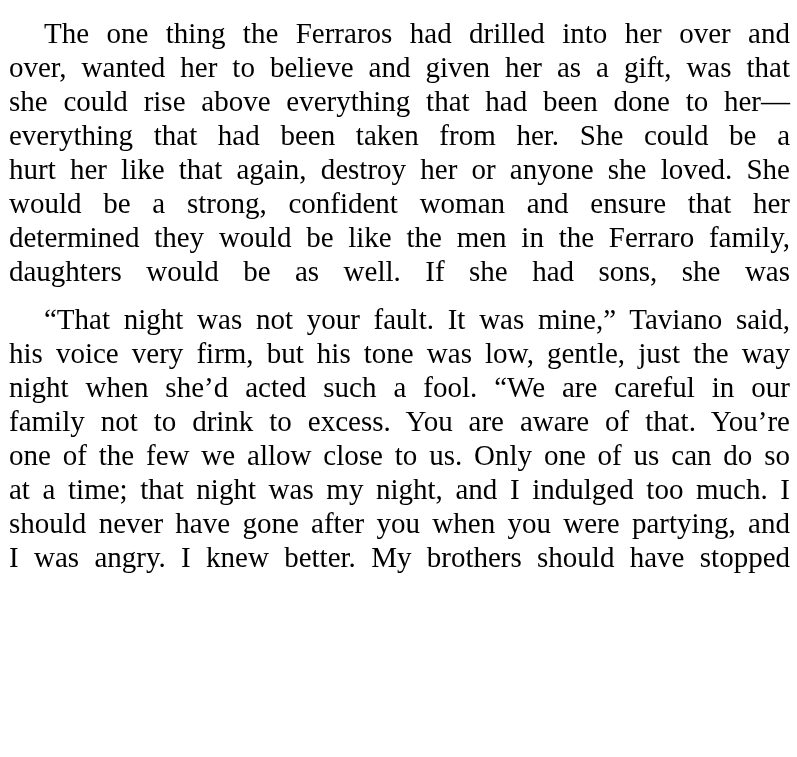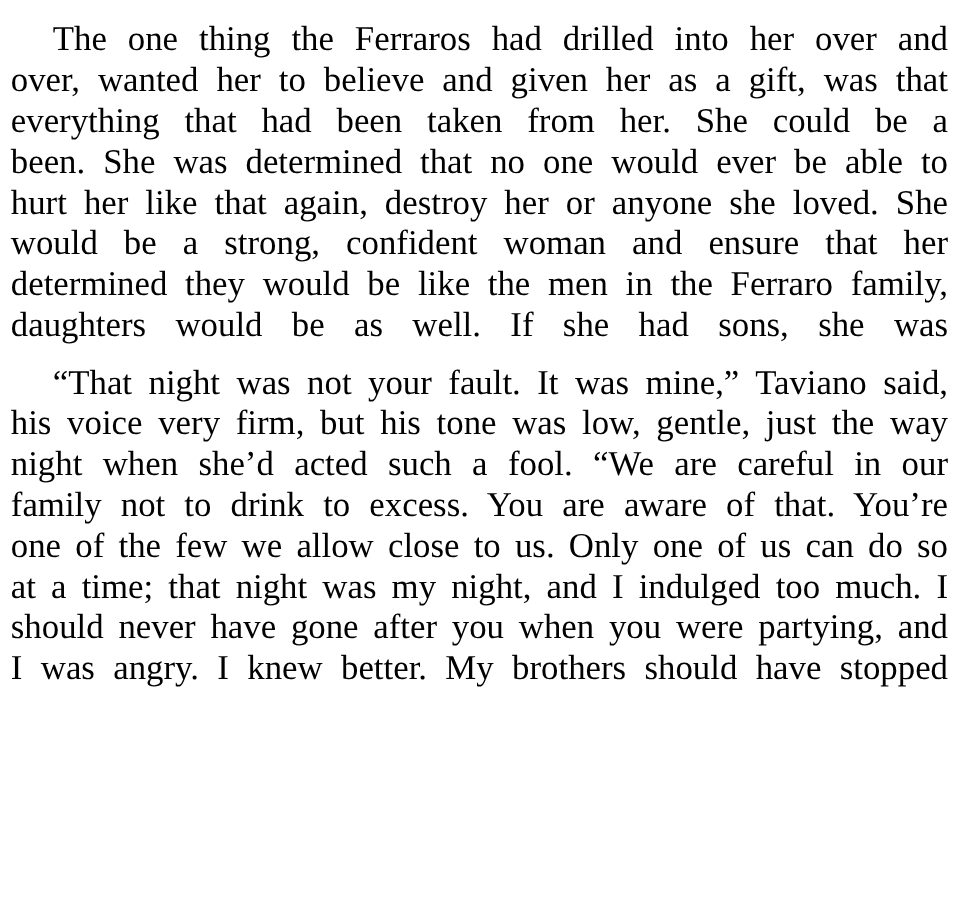--- a/index.html
+++ b/index.html
@@ -41,22 +41,22 @@
   }
 </style>
 </head>
 <body>
 
 <div class="page">
 
   <div class="para">
     <div class="line first">The one thing the Ferraros had drilled into her over and</div>
     <div class="line">over, wanted her to believe and given her as a gift, was that</div>
+    <div class="line">she could rise above everything that had been done to her—</div>
     <div class="line">everything that had been taken from her. She could be a</div>
-    <div class="line">been. She was determined that no one would ever be able to</div>
     <div class="line">hurt her like that again, destroy her or anyone she loved. She</div>
     <div class="line">would be a strong, confident woman and ensure that her</div>
     <div class="line">determined they would be like the men in the Ferraro family,</div>
     <div class="line">daughters would be as well. If she had sons, she was</div>
   </div>
 
   <div class="para">
     <div class="line first">“That night was not your fault. It was mine,” Taviano said,</div>
     <div class="line">his voice very firm, but his tone was low, gentle, just the way</div>
     <div class="line">night when she’d acted such a fool. “We are careful in our</div>

